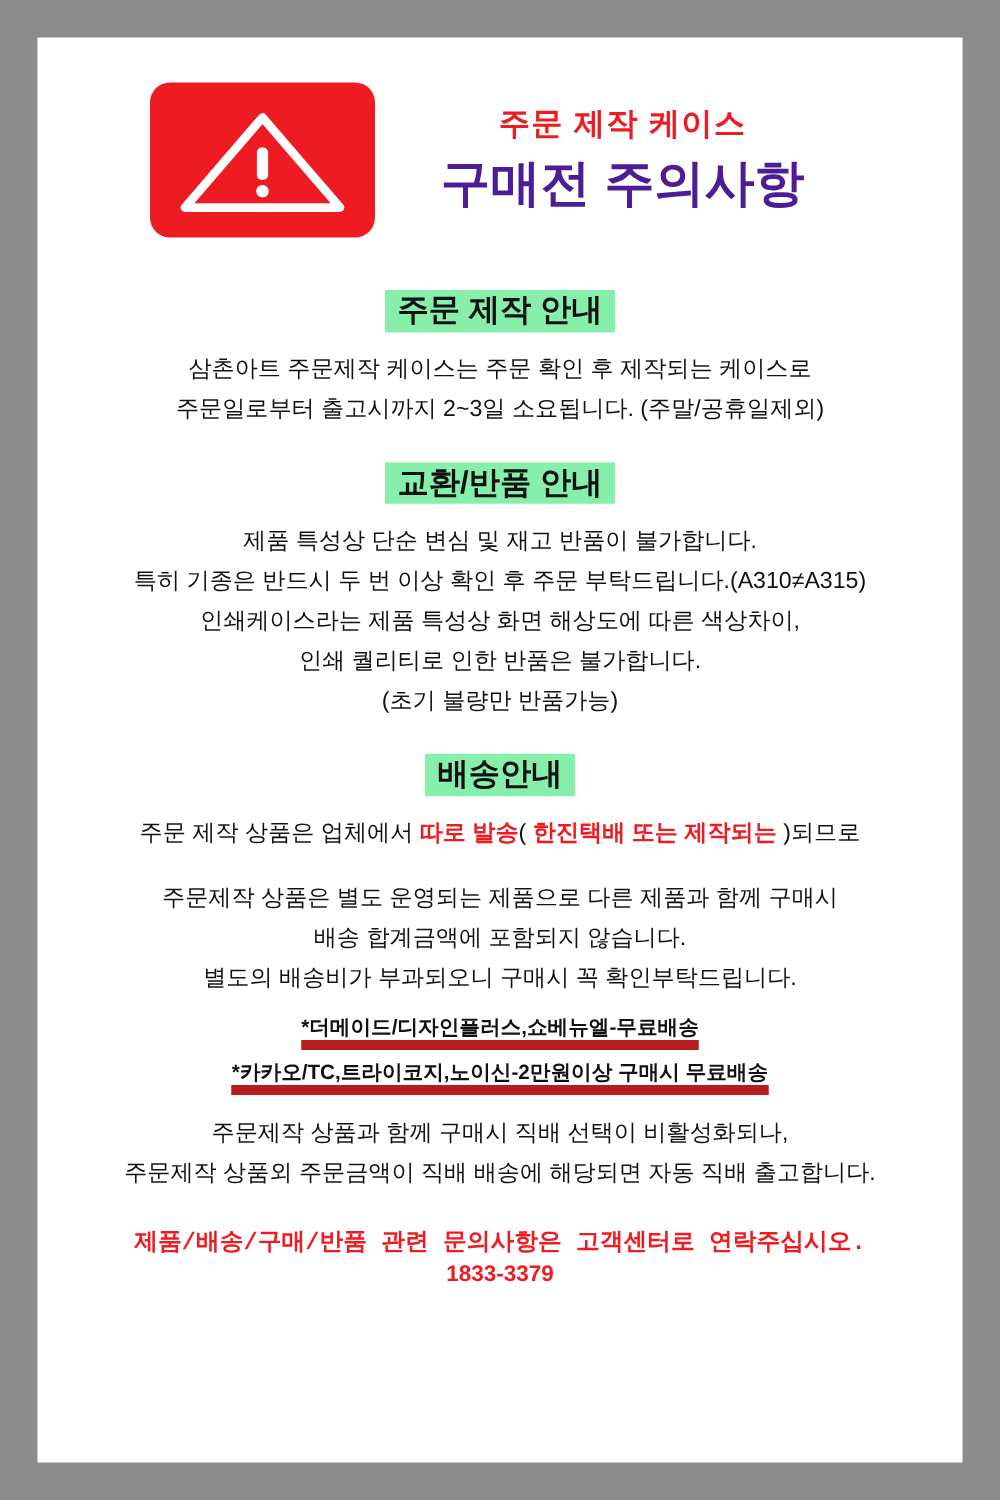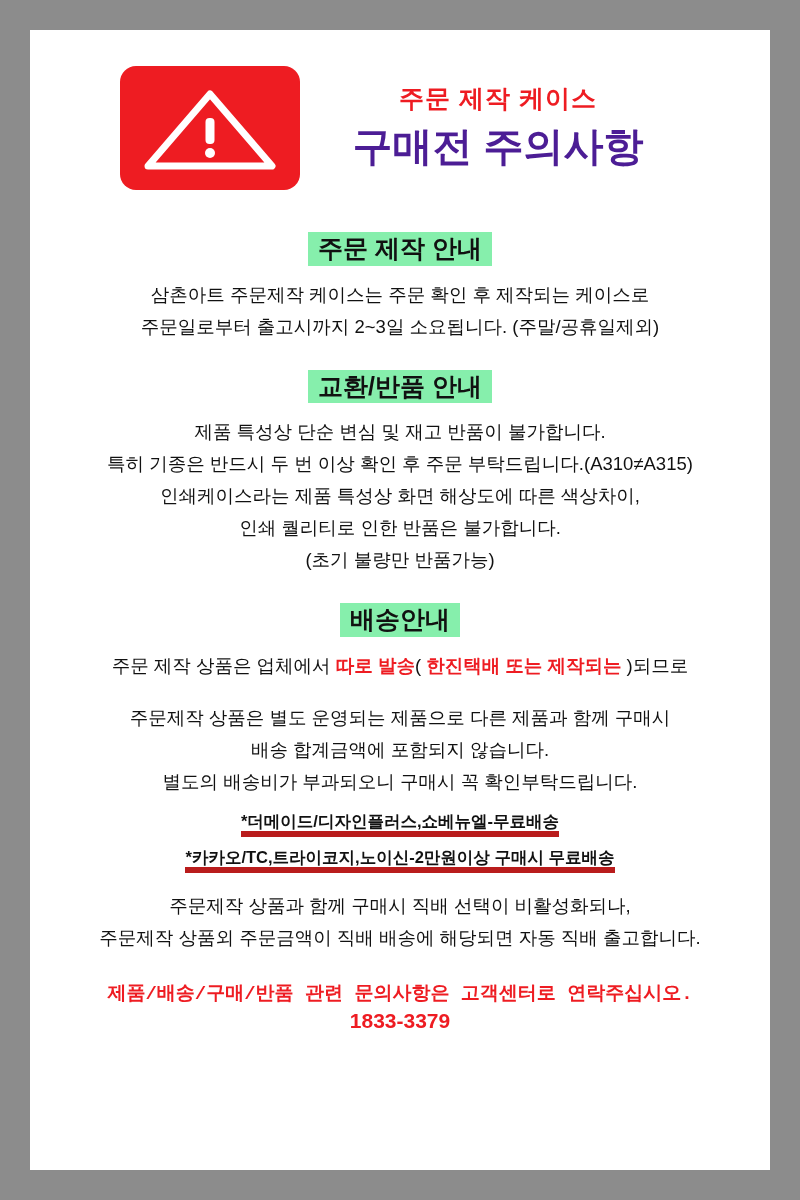--- a/index.html
+++ b/index.html
@@ -105,37 +105,37 @@
 
   .red { color: #ee1c22; }
   .bold { font-weight: bold; }
 
   .note-line {
     font-size: 16.5px;
     font-weight: bold;
     margin: 14px 0 0 0;
   }
   .note-line .u {
-    border-bottom: 6px solid #b91c1c;
+    border-bottom: 8px solid #b91c1c;
     padding-bottom: 1px;
   }
 
   .footer {
     margin-top: 26px;
   }
   .footer-line {
     color: #ee1c22;
     font-size: 19px;
     font-weight: bold;
     line-height: 1.6;
     font-family: Liberation Mono, monospace;
   }
   .footer-tel {
     color: #ee1c22;
-    font-size: 21px;
+    font-size: 18px;
     font-weight: bold;
   }
 </style>
 </head>
 <body>
 
 <div class="page">
   <div class="inner">
 
     

